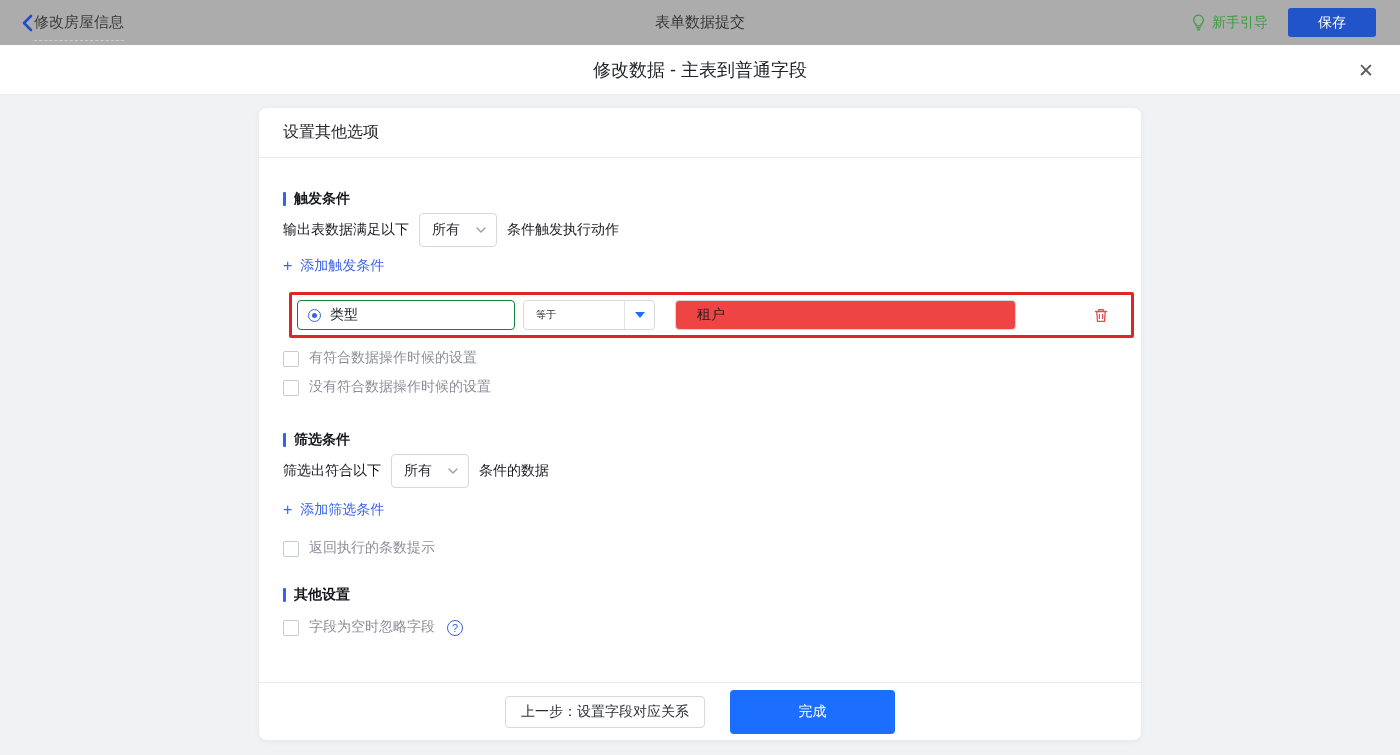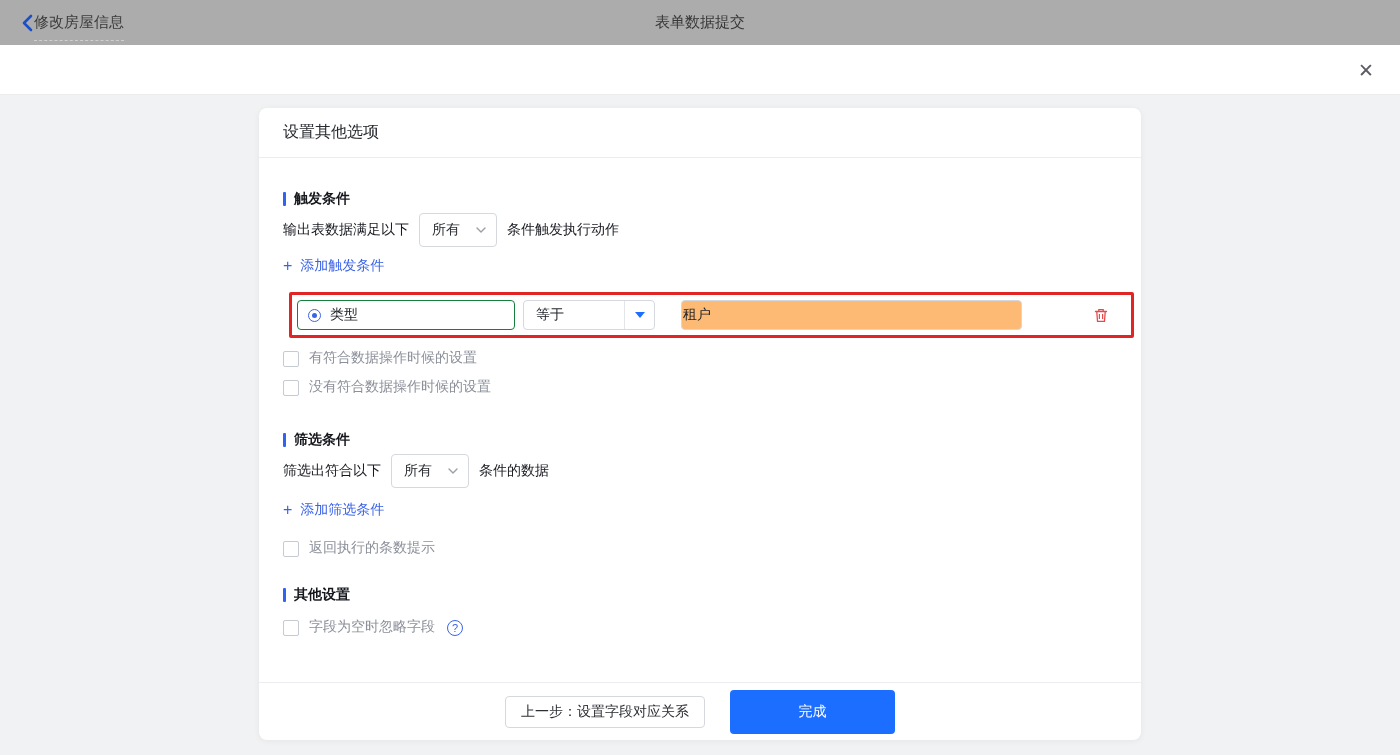--- a/index.html
+++ b/index.html
@@ -88,33 +88,33 @@
     position:relative; flex:none;
   }
   .target-icon::after {
     content:""; position:absolute; inset:0; margin:auto; width:5px; height:5px;
     border-radius:50%; background:#3b63e8;
   }
   .op-combo {
     width:132px; height:30px; border:1px solid #d5d8dd; border-radius:4px;
     display:flex; align-items:center; background:#fff; cursor:pointer;
   }
-  .op-text { flex:1; padding:0 12px; font-size:14px; color:#1b1e24; }
+  .op-text { flex:1; padding:0 12px; font-size:10px; color:#1b1e24; }
   .op-caret-wrap {
     width:30px; height:100%; border-left:1px solid #e3e5e9;
     display:flex; align-items:center; justify-content:center;
   }
   .caret {
     width:0; height:0; border-left:5px solid transparent;
     border-right:5px solid transparent; border-top:6px solid #1b6eff;
   }
   .val-input {
-    width:341px; margin-left:18px; height:30px; border:1px solid #d5d8dd;
-    border-radius:4px; display:flex; align-items:center; padding:0 1px;
-    font-size:14px; color:#1b1e24; background:#fdba74; cursor:text;
+    width:341px; margin-left:12px; height:30px; border:1px solid #d5d8dd;
+    border-radius:4px; display:flex; align-items:center; padding:0 21px;
+    font-size:14px; color:#1b1e24; background:#ef4444; cursor:text;
   }
   .trash { margin-left:auto; margin-right:12px; cursor:pointer; display:flex; }
   
   .check-row { display:flex; align-items:flex-end; gap:10px; width:max-content; cursor:pointer; height:20px; }
   .cbx { width:16px; height:16px; border:1px solid #c6cad1; border-radius:2px; background:#fff; flex:none; }
   .cbx-label { font-size:14px; color:#8b8f99; line-height:20px; }
   .mt9  { margin-top:9px; }
   .mt11 { margin-top:11px; }
   .mt12 { margin-top:12px; }
   .mt17 { margin-top:17px; }
@@ -144,23 +144,37 @@
 <header class="topbar">
   <div class="tb-left">
     <span class="back-icon">
       <svg width="14" height="18" viewBox="0 0 14 18">
           <polyline points="11,2 4,9 11,16" fill="none" stroke="#1d4ec9" stroke-width="2.6" stroke-linecap="round" stroke-linejoin="round"></polyline>
         </svg>
     </span>
     <span class="tb-back-label">修改房屋信息</span>
   </div>
   <div class="tb-title">表单数据提交</div>
+  <div class="tb-right">
+    <span class="guide">
+      <span style="display:flex;">
+        <svg width="15" height="17" viewBox="0 0 15 17">
+            <path d="M7.5 1.2a4.9 4.9 0 0 1 4.9 4.9c0 1.6-.8 2.8-1.7 3.7-.6.6-.9 1.2-.9 2H5.2c0-.8-.3-1.4-.9-2C3.4 8.9 2.6 7.7 2.6 6.1A4.9 4.9 0 0 1 7.5 1.2z" fill="none" stroke="#3a9e41" stroke-width="1.3"></path>
+            <line x1="5.4" y1="13.8" x2="9.6" y2="13.8" stroke="#3a9e41" stroke-width="1.3"></line>
+            <line x1="6" y1="15.8" x2="9" y2="15.8" stroke="#3a9e41" stroke-width="1.3"></line>
+          </svg>
+      </span>
+      <span>新手引导</span>
+    </span>
+    <button class="save-btn">保存</button>
+  </div>
 </header>
 
 <div class="modal-header">
+  <div class="modal-title">修改数据 - 主表到普通字段</div>
   <span class="close">✕</span>
 </div>
 
 <div class="modal-body">
   <div class="card">
     <div class="card-header">设置其他选项</div>
 
     <div class="card-body">
 
       <div class="section-title mt-trigger">

